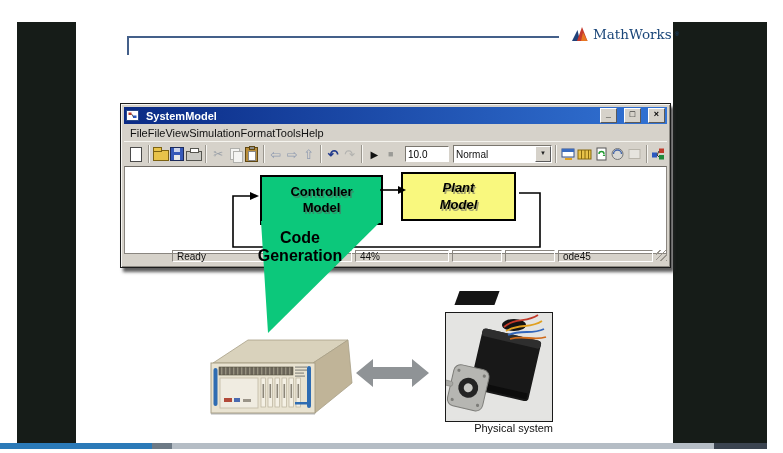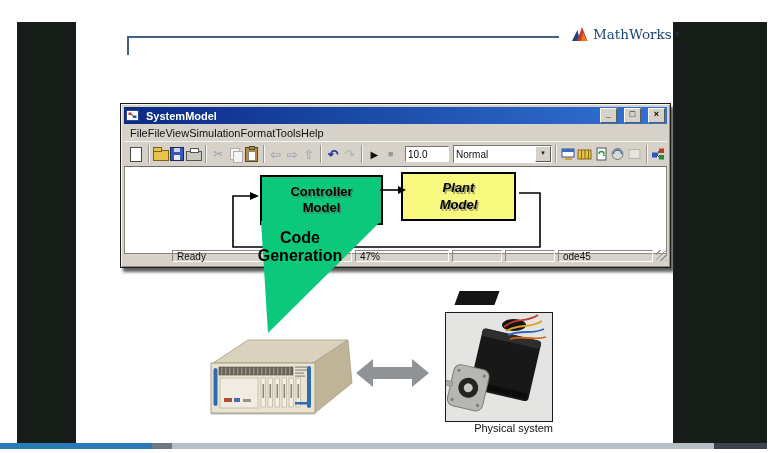--- a/index.html
+++ b/index.html
@@ -223,21 +223,21 @@
       <span>Controller</span>
       <span>Model</span>
     </div>
     <div class="block abs" id="block-plant">
       <span>Plant</span>
       <span>Model</span>
     </div>
 
     <div class="abs" id="statusbar">
       <span class="spanel" id="sp-ready">Ready</span>
-      <span class="spanel" id="sp-zoom">47%</span>
+      <span class="spanel" id="sp-zoom">44%</span>
       <span class="spanel" id="sp-e1"></span>
       <span class="spanel" id="sp-e2"></span>
       <span class="spanel" id="sp-solver">ode45</span>
       <span id="grip"></span>
     </div>
   </div>
 
   <svg class="abs" id="overlay" width="783" height="453" viewBox="0 0 783 453">
     <polyline points="519,193 540,193 540,247 233,247 233,196 250,196" fill="none" stroke="#000" stroke-width="1.6"></polyline>
     <polygon points="250,192 250,200 259,196" fill="#000"></polygon>

